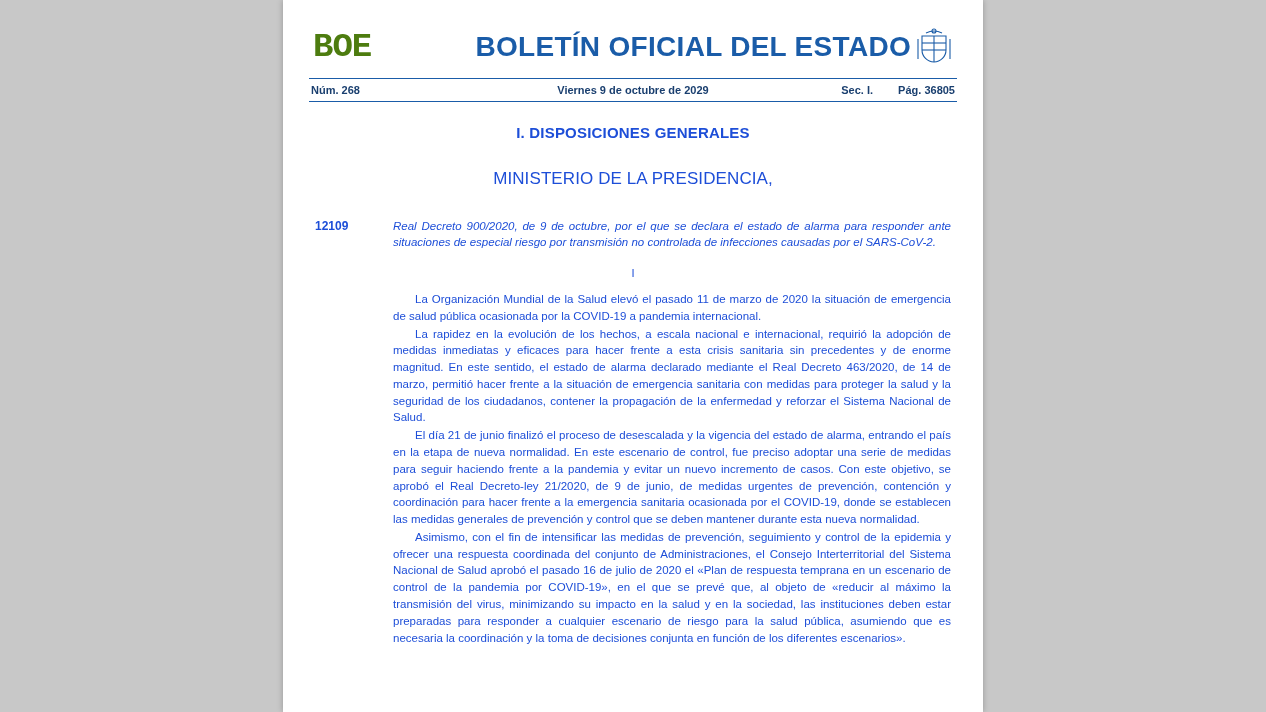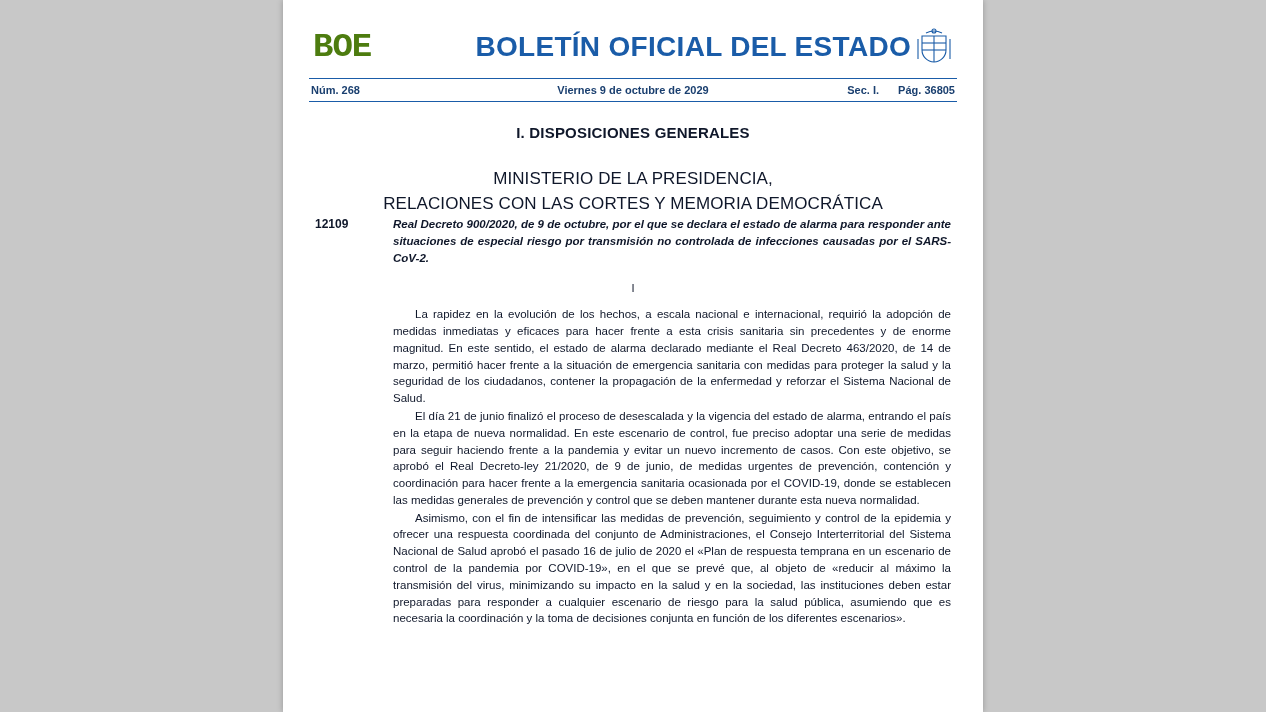--- a/index.html
+++ b/index.html
@@ -84,60 +84,60 @@
     font-weight: bold;
     color: #1a3f6f;
     padding: 6px 2px 6px 2px;
     height: 22px;
     box-sizing: border-box;
   }
   .headband .num { width: 28%; }
   .headband .date { width: 44%; text-align: center; }
   .headband .sec { width: 28%; text-align: right; }
   .headband .sec span { display: inline-block; }
-  .headband .sec .sec-label { margin-right: 16px; }
+  .headband .sec .sec-label { margin-right: 22px; }
 
   
   .doc-body {
     padding: 22px 6px 0 6px;
-    color: #0f172a;
+    color: #1d4ed8;
   }
   .section-title {
     text-align: center;
     font-size: 15px;
     font-weight: bold;
     letter-spacing: 0.2px;
     margin-bottom: 26px;
   }
   .ministry {
     text-align: center;
     font-size: 17px;
     line-height: 1.45;
     letter-spacing: 0.1px;
+    margin-bottom: 26px;
   }
   .ministry div { white-space: nowrap; }
   .decree-block {
     display: flex;
     align-items: flex-start;
     margin-bottom: 16px;
   }
   .decree-number {
     width: 78px;
     flex: none;
     font-size: 12px;
     font-weight: bold;
     padding-top: 1px;
   }
   .decree-text {
     flex: 1;
     font-size: 11.5px;
     font-style: italic;
     line-height: 1.45;
     text-align: justify;
-    font-weight: bold;
   }
   .roman {
     text-align: center;
     font-size: 11px;
     margin: 14px 0 12px 0;
   }
   .para {
     font-size: 11.5px;
     line-height: 1.46;
     text-align: justify;
@@ -184,30 +184,30 @@
       </div>
 
       <hr class="rule thin">
 
       <div class="doc-body">
 
         <div class="section-title">I. DISPOSICIONES GENERALES</div>
 
         <div class="ministry">
           <div>MINISTERIO DE LA PRESIDENCIA,</div>
-          <div>RELACIONES CON LAS CORTES Y MEMORIA DEMOCRÁTICA</div>
         </div>
 
         <div class="decree-block">
           <div class="decree-number">12109</div>
           <div class="decree-text">Real Decreto 900/2020, de 9 de octubre, por el que se declara el estado de alarma para responder ante situaciones de especial riesgo por transmisión no controlada de infecciones causadas por el SARS-CoV-2.</div>
         </div>
 
         <div class="roman">I</div>
 
+        <p class="para">La Organización Mundial de la Salud elevó el pasado 11 de marzo de 2020 la situación de emergencia de salud pública ocasionada por la COVID-19 a pandemia internacional.</p>
         <p class="para">La rapidez en la evolución de los hechos, a escala nacional e internacional, requirió la adopción de medidas inmediatas y eficaces para hacer frente a esta crisis sanitaria sin precedentes y de enorme magnitud. En este sentido, el estado de alarma declarado mediante el Real Decreto 463/2020, de 14 de marzo, permitió hacer frente a la situación de emergencia sanitaria con medidas para proteger la salud y la seguridad de los ciudadanos, contener la propagación de la enfermedad y reforzar el Sistema Nacional de Salud.</p>
         <p class="para">El día 21 de junio finalizó el proceso de desescalada y la vigencia del estado de alarma, entrando el país en la etapa de nueva normalidad. En este escenario de control, fue preciso adoptar una serie de medidas para seguir haciendo frente a la pandemia y evitar un nuevo incremento de casos. Con este objetivo, se aprobó el Real Decreto-ley 21/2020, de 9 de junio, de medidas urgentes de prevención, contención y coordinación para hacer frente a la emergencia sanitaria ocasionada por el COVID-19, donde se establecen las medidas generales de prevención y control que se deben mantener durante esta nueva normalidad.</p>
         <p class="para">Asimismo, con el fin de intensificar las medidas de prevención, seguimiento y control de la epidemia y ofrecer una respuesta coordinada del conjunto de Administraciones, el Consejo Interterritorial del Sistema Nacional de Salud aprobó el pasado 16 de julio de 2020 el «Plan de respuesta temprana en un escenario de control de la pandemia por COVID-19», en el que se prevé que, al objeto de «reducir al máximo la transmisión del virus, minimizando su impacto en la salud y en la sociedad, las instituciones deben estar preparadas para responder a cualquier escenario de riesgo para la salud pública, asumiendo que es necesaria la coordinación y la toma de decisiones conjunta en función de los diferentes escenarios».</p>
 
       </div>
     </div>
   </div>
 </div>
 
 </body></html>

